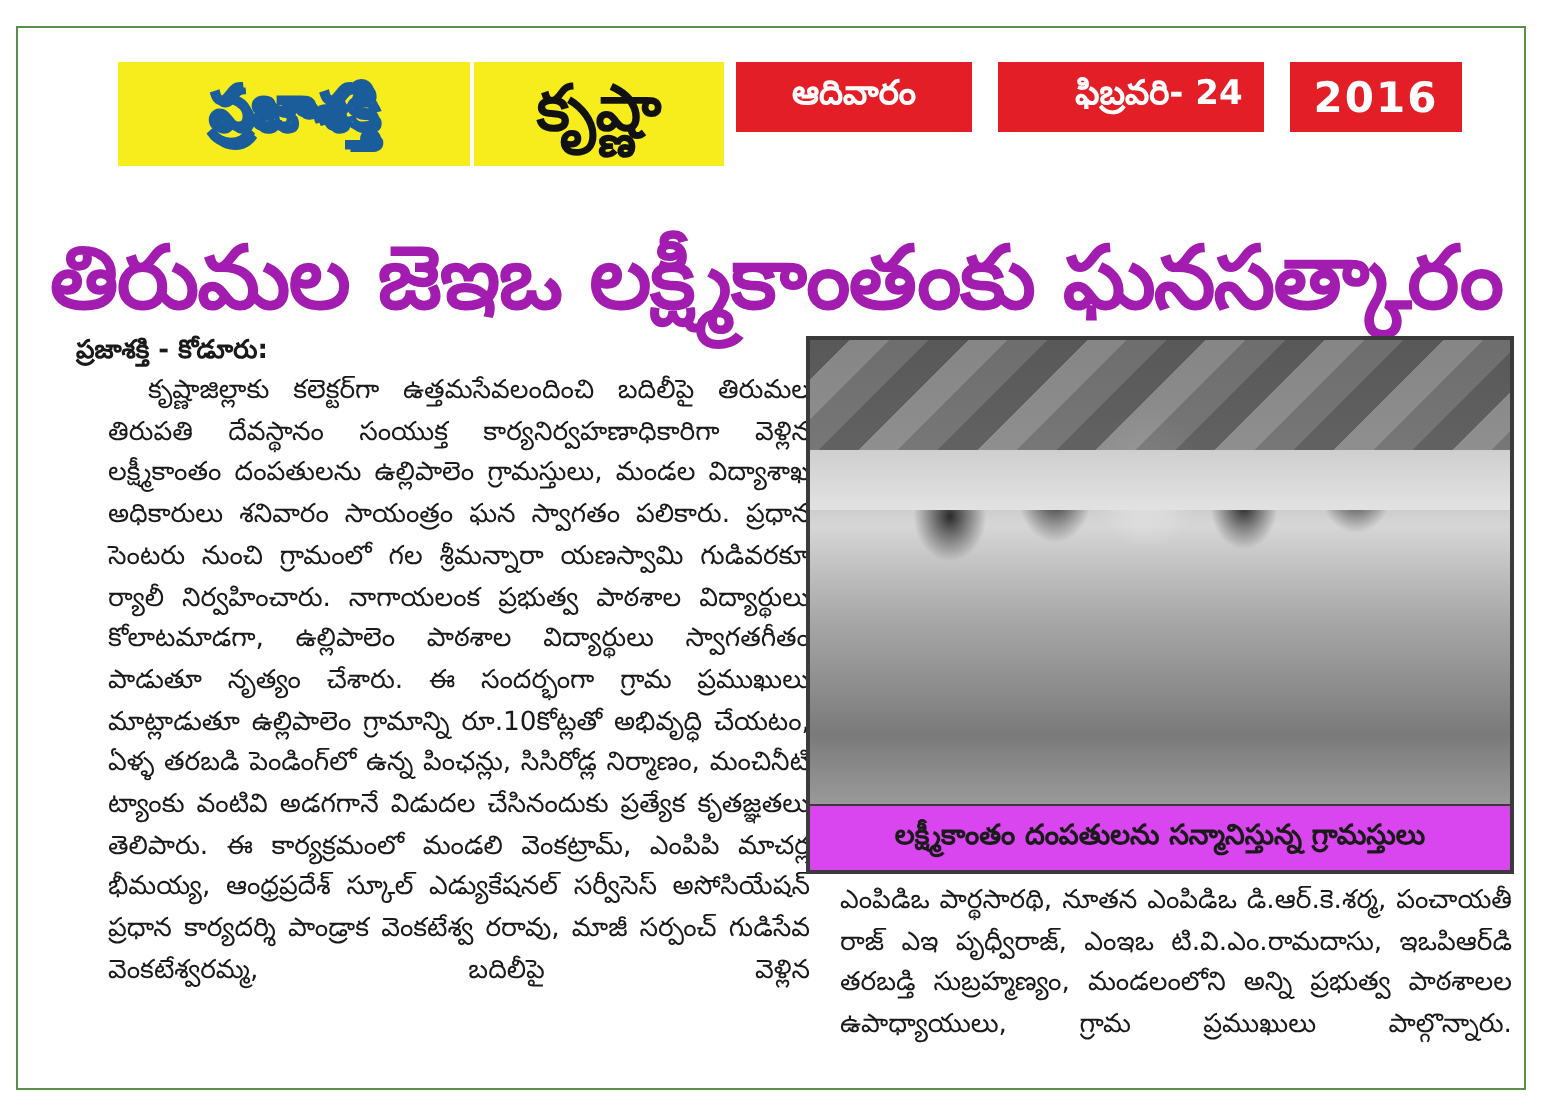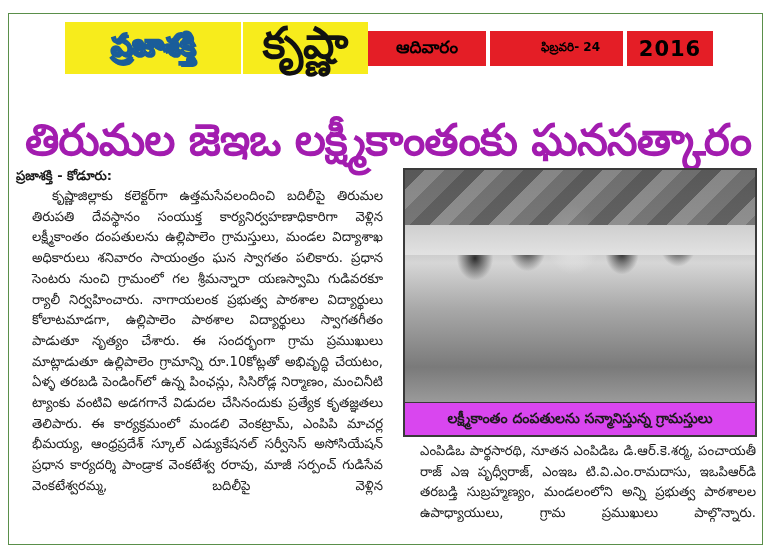--- a/index.html
+++ b/index.html
@@ -1,37 +1,37 @@
 <!DOCTYPE html>
 <html><head>
 <meta charset="utf-8">
 <style>
   html, body { margin: 0; padding: 0; background: #ffffff; }
   body { width: 775px; height: 554px; position: relative; overflow: hidden;
          font-family: "DejaVu Sans", sans-serif; color: #1a1a1a; }
   .frame { position: absolute; left: 8px; top: 13px; width: 755px; height: 532px;
            border: 1.5px solid #5a8f4a; box-sizing: border-box; }
-  .masthead { position: absolute; top: 22px; left: 59px; height: 52px; display: flex; align-items: center; margin-left: 6px; }
+  .masthead { position: absolute; top: 31px; left: 59px; height: 52px; display: flex; align-items: center; }
   .logo-box { background: #f7ec1c; height: 52px; display: flex; align-items: center; justify-content: center; box-sizing: border-box; }
   .logo-main { width: 176px; }
   .logo-main span { font-size: 30px; font-weight: bold; color: #5aa9e0;
         -webkit-text-stroke: 1.5px #1a5d9a; letter-spacing: 0px;
         text-shadow: 2px 2px 0 #1a5d9a; }
   .logo-edition { width: 125px; margin-left: 2px; }
-  .logo-edition span { font-size: 44px; font-weight: bold; color: #111; }
+  .logo-edition span { font-size: 32px; font-weight: bold; color: #111; }
   .date-boxes { position: absolute; top: 31px; left: 368px; display: flex; height: 35px; }
-  .date-box { background: #e41e26; color: #000000; font-weight: bold; height: 35px; display: flex;
-              align-items: center; justify-content: center; margin-right: 4px; box-sizing: border-box; }
+  .date-box { background: #e41e26; color: #ffffff; font-weight: bold; height: 35px; display: flex;
+              align-items: center; justify-content: center; margin-right: 13px; box-sizing: border-box; }
   .date-day { width: 118px; font-size: 17px; }
-  .date-dm { width: 133px; font-size: 12px; padding-left: 28px; }
+  .date-dm { width: 133px; font-size: 17px; padding-left: 28px; }
   .date-yr { width: 86px; font-size: 21px; letter-spacing: 1px; }
   .headline { position: absolute; top: 80px; left: 18px; width: 740px; text-align: center;
               font-family: "DejaVu Sans", sans-serif; font-weight: bold; font-size: 44px;
               line-height: 62px; color: #a21caf; letter-spacing: -1px; white-space: nowrap; }
-  .left-col { position: absolute; left: 16px; top: 167px; width: 367px; }
+  .left-col { position: absolute; left: 38px; top: 167px; width: 367px; }
   .dateline { font-weight: bold; font-size: 13px; line-height: 18px; margin-bottom: 1px; }
   .body-text { font-size: 13.2px; line-height: 20.7px; text-align: justify; text-align-last: justify;
                white-space: normal; margin-left: 16px; }
   .body-text p { margin: 0; text-indent: 20px; }
   .photo { position: absolute; left: 403px; top: 168px; width: 354px; height: 269px;
            border: 2px solid #3a3a3a; box-sizing: border-box; background: #fff; overflow: hidden; }
   .photo-img { position: absolute; left: 0; top: 0; width: 350px; height: 232px;
                background:
                  radial-gradient(ellipse 40px 50px at 48% 30%, #e8e8e8 0%, transparent 70%),
                  radial-gradient(ellipse 26px 32px at 20% 38%, #2a2a2a 0%, transparent 70%),

